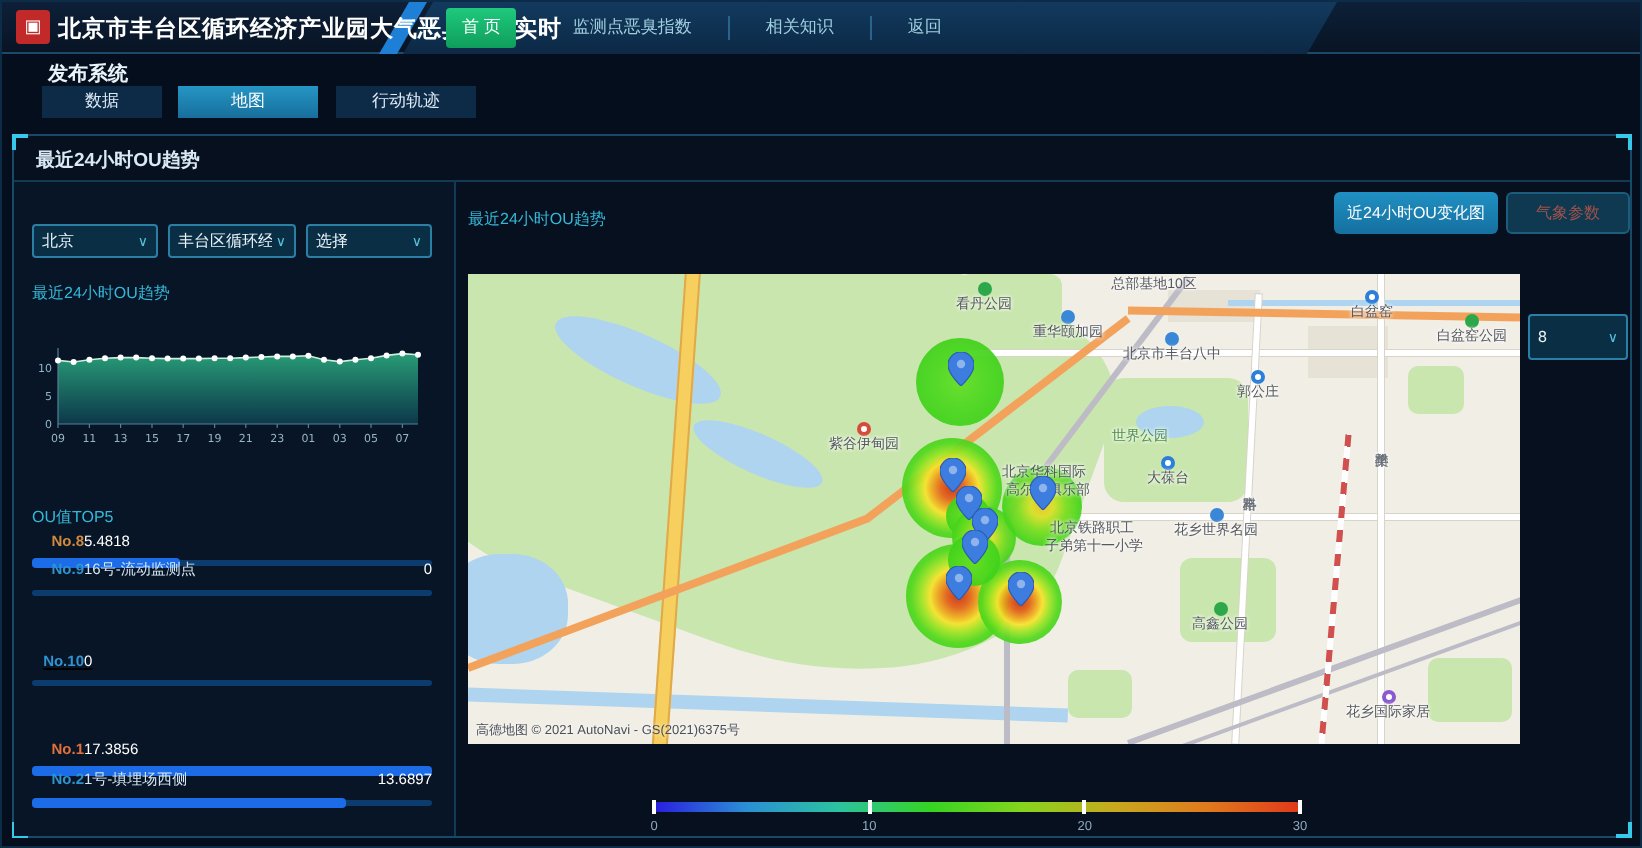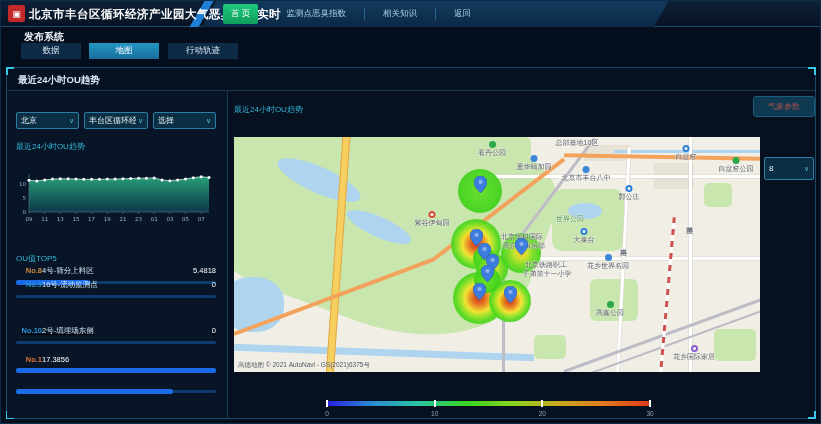--- a/index.html
+++ b/index.html
@@ -189,64 +189,68 @@
           <text x="170.5" y="53" font-size="5.5" fill="#9ab4c6" text-anchor="middle">05</text>
           <line x1="186.2" y1="44" x2="186.2" y2="46" stroke="#55809a" stroke-width="0.6"></line>
           <text x="186.2" y="53" font-size="5.5" fill="#9ab4c6" text-anchor="middle">07</text>
         </svg></div>
 
     <div class="cyan-label" style="left:9px;top:185px;">OU值TOP5</div>
     <div id="t5list">
       <div class="t5row" style="top:198px;">
         <div class="t5line">
             <span class="t5rank" style="color: rgb(207, 138, 61);">No.8</span>
-            <span class="t5name">4号-筛分上料区</span>
             <span class="t5val">5.4818</span>
           </div>
         <div class="t5track">
             <div class="t5fill" style="width: 37.1%;"></div>
           </div>
       </div>
       <div class="t5row" style="top:212px;">
         <div class="t5line">
             <span class="t5rank" style="color: rgb(46, 147, 207);">No.9</span>
             <span class="t5name">16号-流动监测点</span>
             <span class="t5val">0</span>
           </div>
         <div class="t5track">
             <div class="t5fill" style="width: 0%;"></div>
           </div>
       </div>
       <div class="t5row" style="top:258px;text-decoration:underline;">
         <div class="t5line">
             <span class="t5rank" style="color: rgb(46, 147, 207);">No.10</span>
-            <span class="t5name">2号-填埋场东侧</span>
             <span class="t5val">0</span>
           </div>
         <div class="t5track">
             <div class="t5fill" style="width: 0%;"></div>
           </div>
       </div>
-      <div class="t5row" style="top:287px;">
+      <div class="t5row" style="top:302px;">
         <div class="t5line">
             <span class="t5rank" style="color: rgb(226, 112, 58);">No.1</span>
             <span class="t5val">17.3856</span>
           </div>
         <div class="t5track">
             <div class="t5fill" style="width: 100%;"></div>
           </div>
       </div>
       <div class="t5row" style="top:317px;">
+        <div class="t5line">
+            <span class="t5rank" style="color: rgb(46, 147, 207);">No.2</span>
+            <span class="t5name">1号-填埋场西侧</span>
+            <span class="t5val">13.6897</span>
+          </div>
         <div class="t5track">
             <div class="t5fill" style="width: 78.7%;"></div>
           </div>
       </div>
     </div>
 
     <div class="cyan-label" style="left:227px;top:36px;">最近24小时OU趋势</div>
+    <div class="rbtn active" style="left:660px;top:28px;width:82px;">近24小时OU变化图</div>
     <div class="rbtn ghost" style="left:746px;top:28px;width:62px;">气象参数</div>
 
     <div id="map">
 
       <div class="park" style="left:-20px;top:-30px;width:330px;height:215px;border-radius:35% 20% 45% 25%;transform:rotate(20deg);"></div>
       <div class="water" style="left:40px;top:30px;width:90px;height:26px;border-radius:50%;transform:rotate(24deg);"></div>
       <div class="water" style="left:110px;top:80px;width:70px;height:20px;border-radius:50%;transform:rotate(24deg);"></div>
       <div class="water" style="left:-12px;top:140px;width:62px;height:55px;border-radius:45%;"></div>
       <div class="park" style="left:245px;top:0;width:52px;height:24px;border-radius:6px;"></div>
       <div class="park" style="left:318px;top:52px;width:72px;height:62px;border-radius:10px;"></div>

